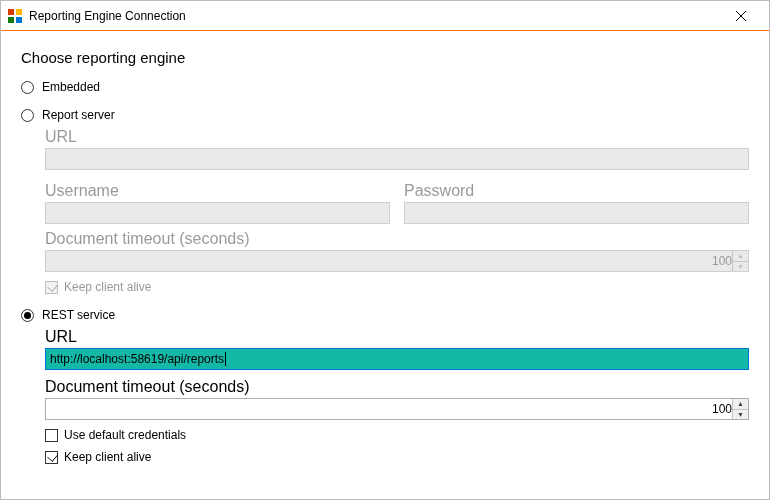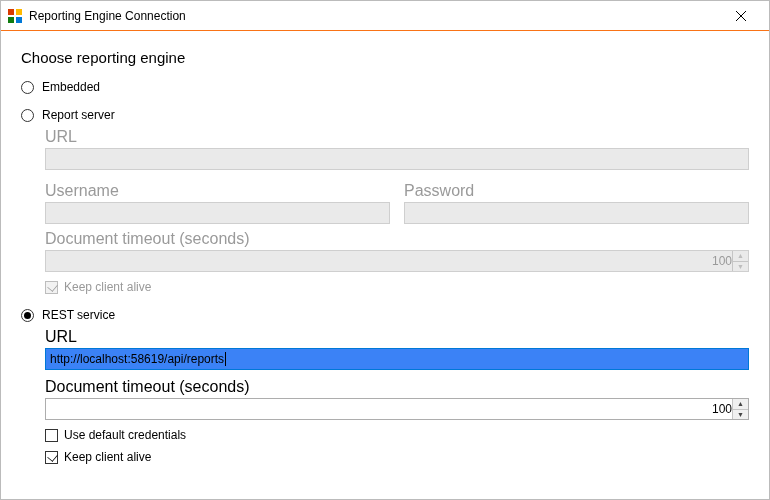--- a/index.html
+++ b/index.html
@@ -77,21 +77,21 @@
     display: block;
   }
   .disabled .field-label,
   .disabled .check-label {
     color: #9a9a9a;
   }
   .text-input {
     width: 100%;
     height: 22px;
     border: 1px solid #adadad;
-    background: #3b82f6;
+    background: #14b8a6;
     font-family: inherit;
     font-size: 12px;
     padding: 2px 4px;
   }
   .disabled .text-input,
   .disabled .spinner-wrap {
     background: #eaeaea;
     border-color: #cfcfcf;
     color: #9a9a9a;
   }

